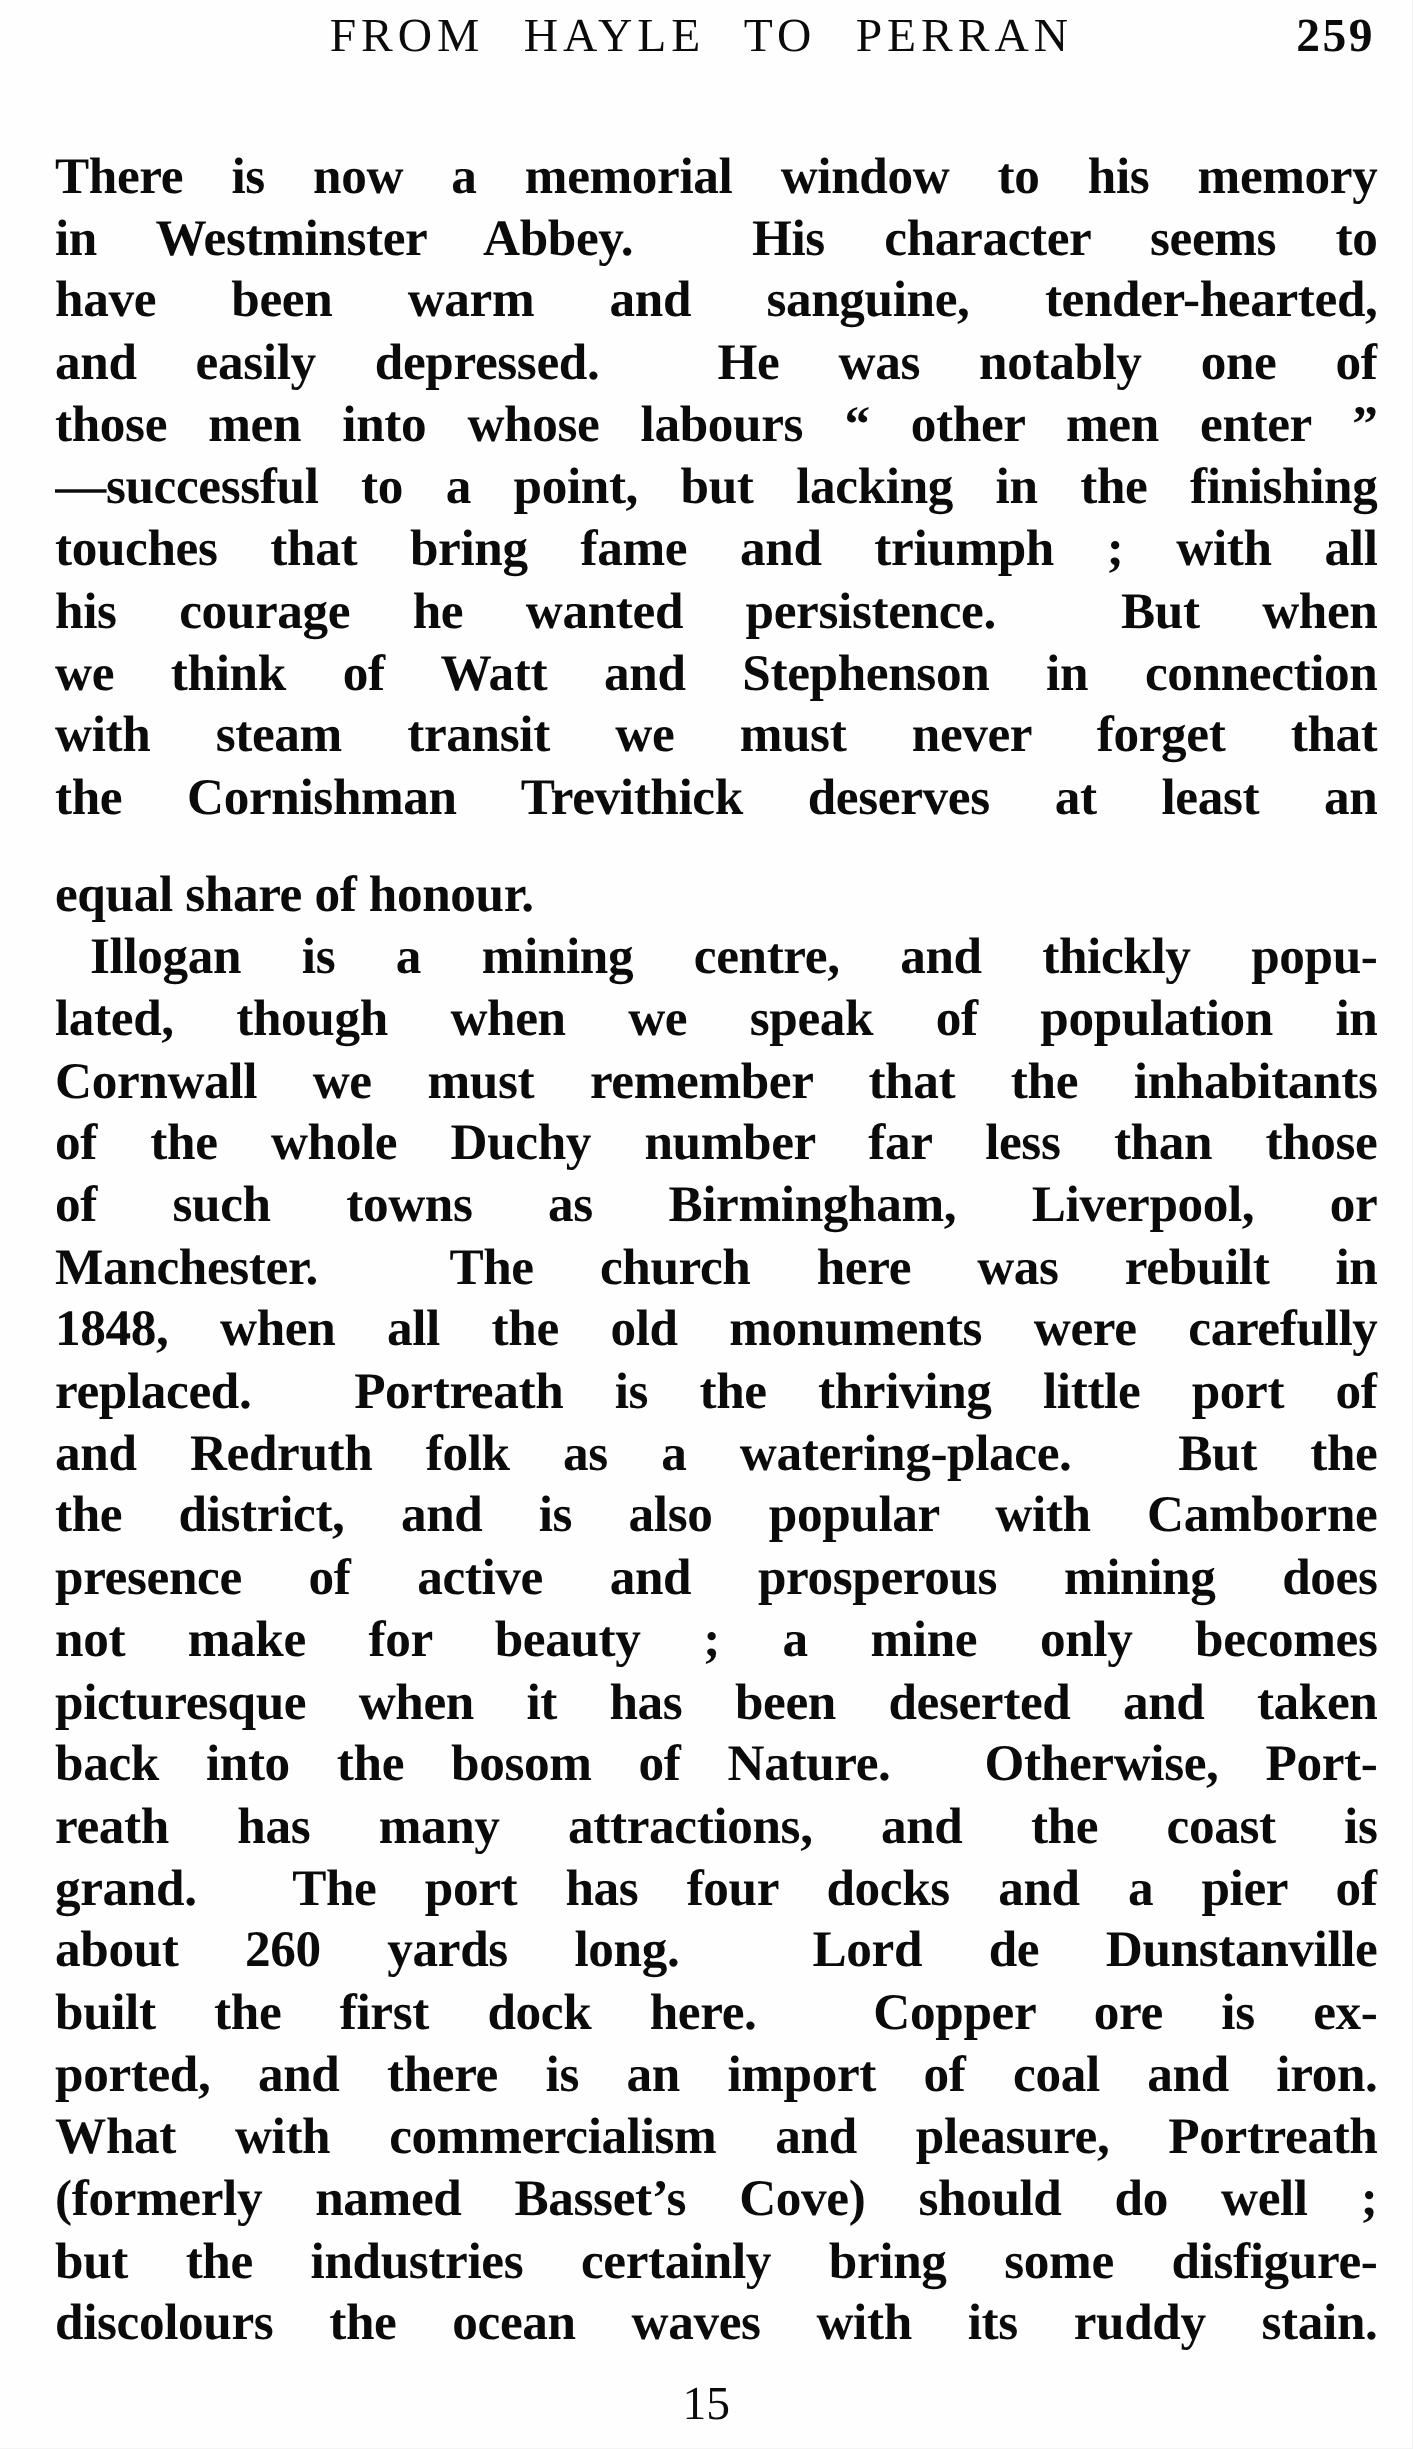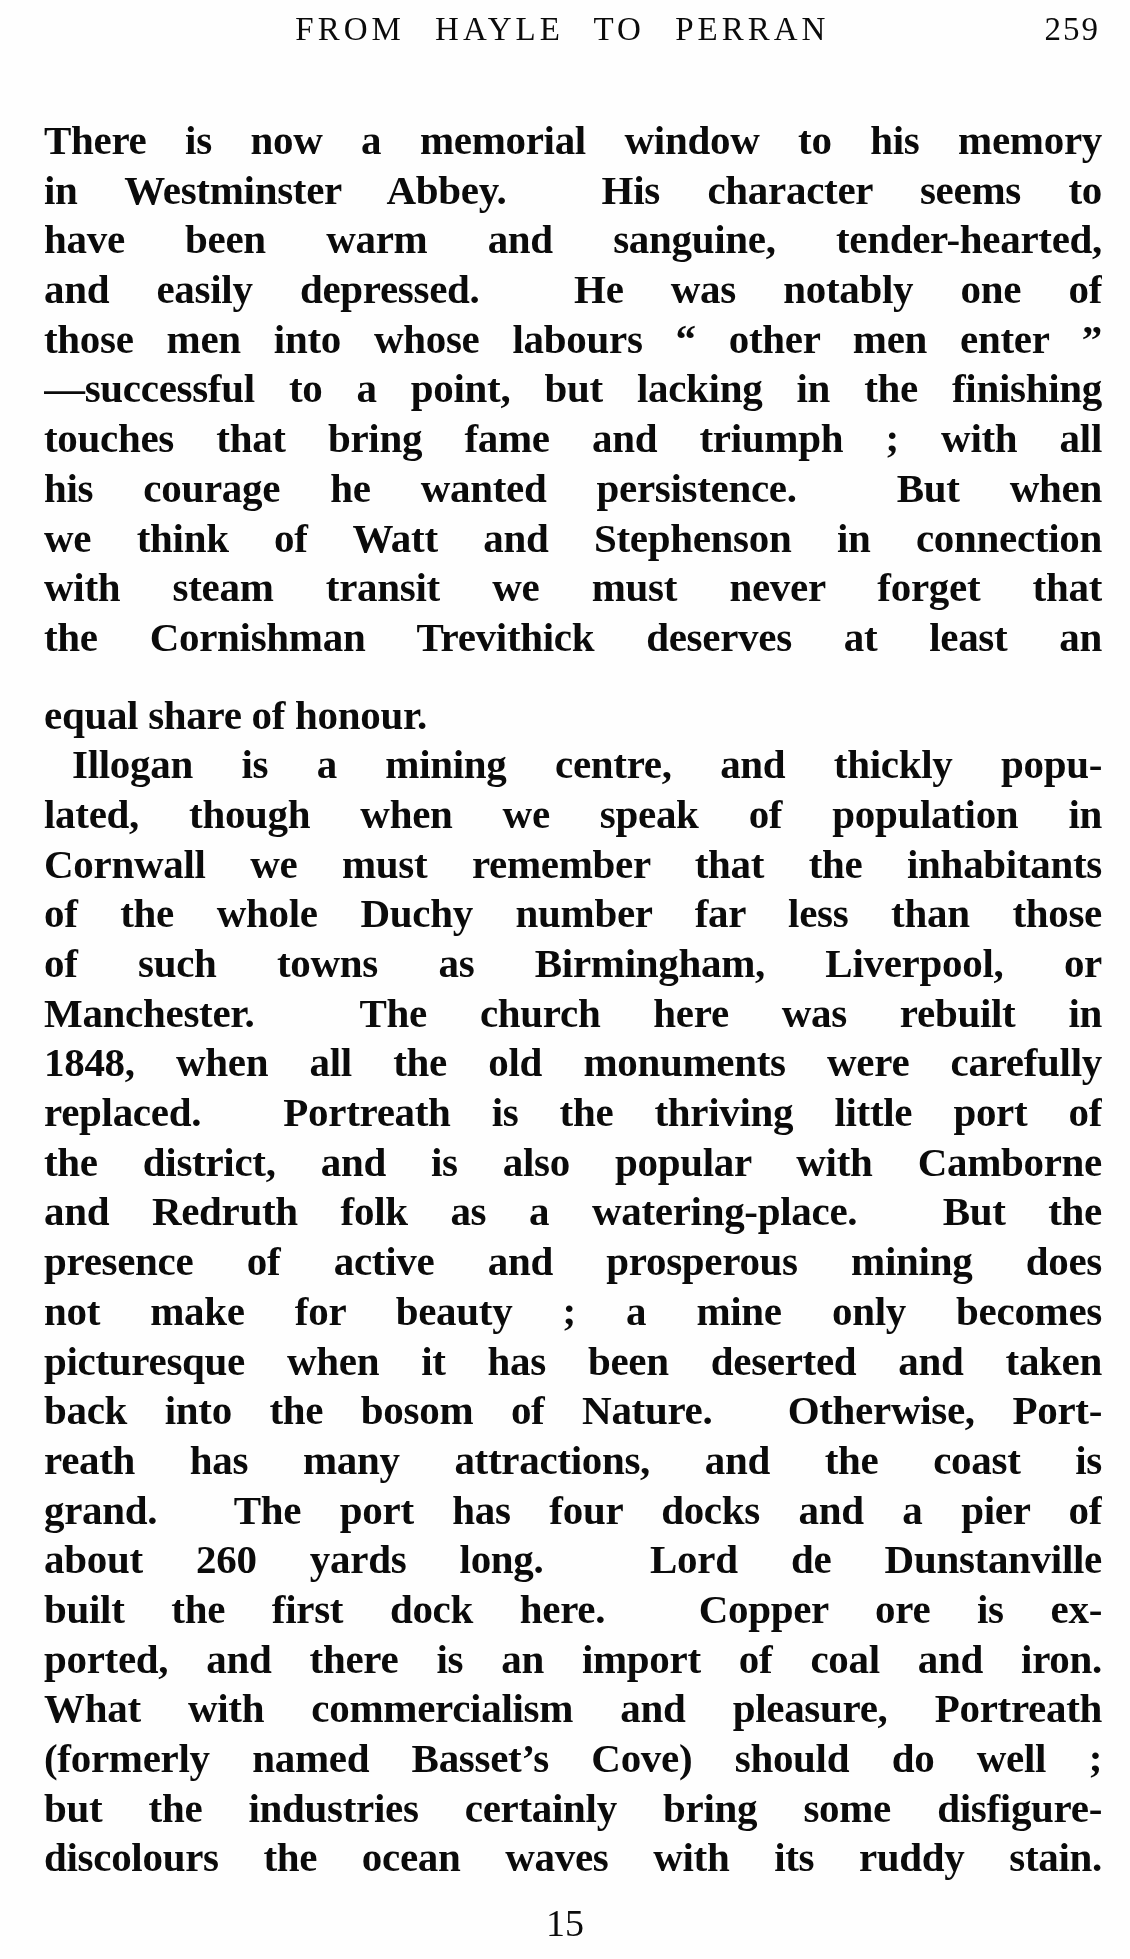--- a/index.html
+++ b/index.html
@@ -16,36 +16,37 @@
     color: #0b0b0b;
     font-family: "Liberation Serif", "DejaVu Serif", serif;
     overflow: hidden;
   }
   .running-header {
     position: absolute;
     top: 8px;
     left: 44px;
     right: 28px;
     height: 46px;
-    font-size: 33px;
+    font-size: 38px;
     line-height: 42px;
   }
   .running-header .title {
     position: absolute;
     left: 50%;
     transform: translateX(-52%);
     letter-spacing: 4px;
     word-spacing: 18px;
     white-space: nowrap;
   }
   .running-header .pagenum {
     position: absolute;
     right: 2px;
     top: 0;
     letter-spacing: 2px;
+    font-weight: bold;
   }
   .body-text {
     position: absolute;
     top: 116px;
     left: 44px;
     right: 28px;
   }
   .line {
     height: 49.7px;
     line-height: 49.7px;
@@ -99,22 +100,22 @@
       <div class="line">the Cornishman Trevithick deserves at least an</div>
       <div class="line para-end">equal share of honour.</div>
       <div class="line first-indent">Illogan is a mining centre, and thickly popu-</div>
       <div class="line">lated, though when we speak of population in</div>
       <div class="line">Cornwall we must remember that the inhabitants</div>
       <div class="line">of the whole Duchy number far less than those</div>
       <div class="line">of such towns as Birmingham, Liverpool, or</div>
       <div class="line">Manchester.&nbsp; The church here was rebuilt in</div>
       <div class="line">1848, when all the old monuments were carefully</div>
       <div class="line">replaced.&nbsp; Portreath is the thriving little port of</div>
+      <div class="line">and Redruth folk as a watering-place.&nbsp; But the</div>
       <div class="line">the district, and is also popular with Camborne</div>
-      <div class="line">and Redruth folk as a watering-place.&nbsp; But the</div>
       <div class="line">presence of active and prosperous mining does</div>
       <div class="line">not make for beauty ; a mine only becomes</div>
       <div class="line">picturesque when it has been deserted and taken</div>
       <div class="line">back into the bosom of Nature.&nbsp; Otherwise, Port-</div>
       <div class="line">reath has many attractions, and the coast is</div>
       <div class="line">grand.&nbsp; The port has four docks and a pier of</div>
       <div class="line">about 260 yards long.&nbsp; Lord de Dunstanville</div>
       <div class="line">built the first dock here.&nbsp; Copper ore is ex-</div>
       <div class="line">ported, and there is an import of coal and iron.</div>
       <div class="line">What with commercialism and pleasure, Portreath</div>

